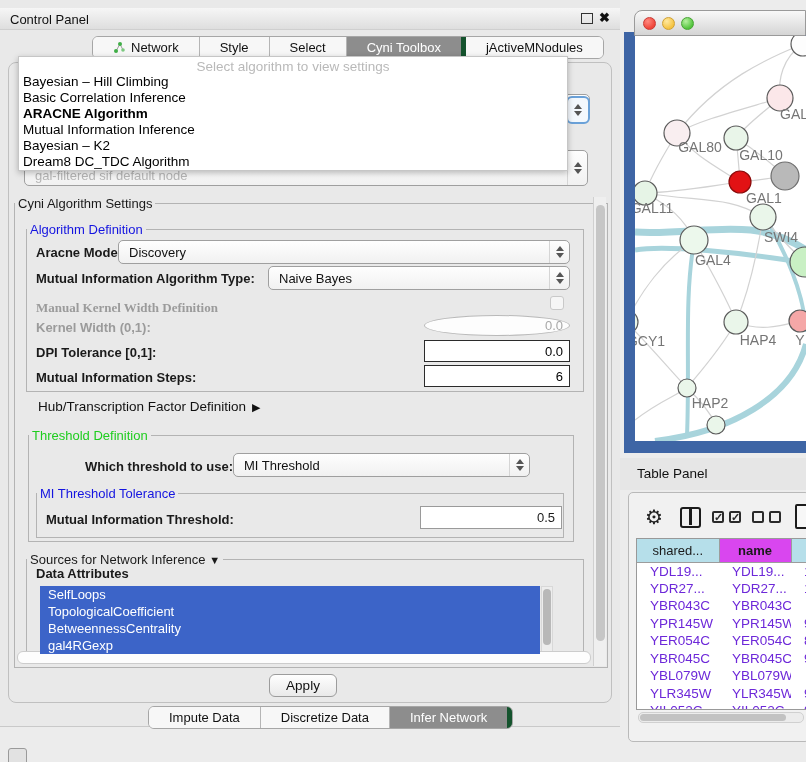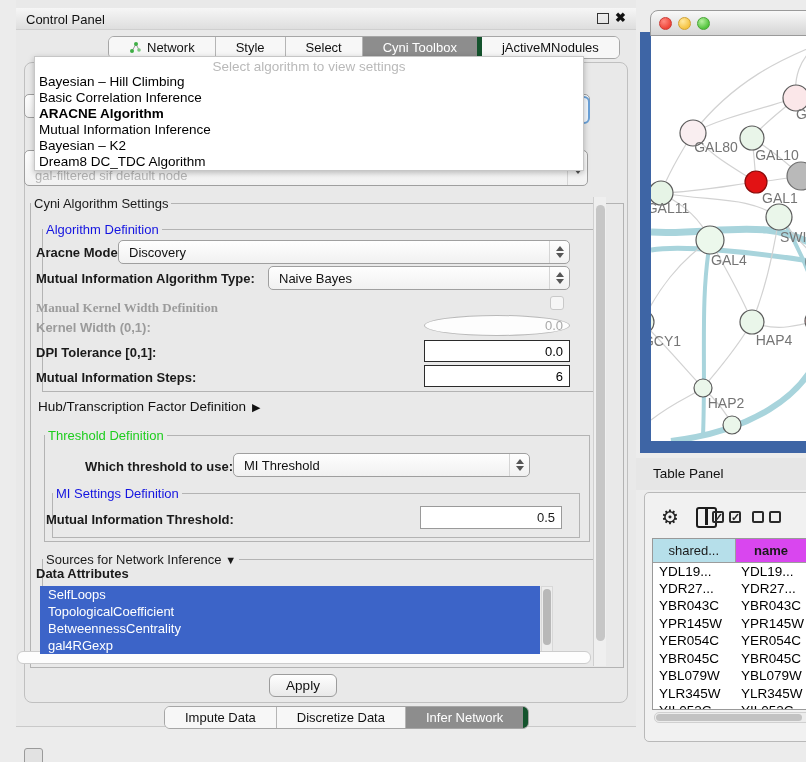--- a/index.html
+++ b/index.html
@@ -1,21 +1,21 @@
 <!DOCTYPE html>
 <html><head>
 <meta charset="utf-8">
 <style>
   * { margin:0; padding:0; box-sizing:border-box; }
   html,body { width:806px; height:762px; }
   body {
     position:relative; overflow:hidden; background:#ececec;
     font-family:"Liberation Sans", sans-serif; font-size:13px; color:#1a1a1a;
   }
-  .abs { position:absolute;margin-left:16px; }
+  .abs { position:absolute; }
 
   
   .cp-window { left:0; top:8; width:620px; height:727px; background:#e9e9e9; border-bottom:1px solid #c9c9c9; }
   .cp-titlebar { left:0; top:8px; width:620px; height:22px; background:linear-gradient(#f6f6f6,#dedede); border-bottom:1px solid #cfcfcf; }
   .cp-title { left:10px; top:12px; font-size:13px; color:#111; }
   .win-float { left:581px; top:13px; width:12px; height:11px; border:1.5px solid #333; background:transparent; }
   .win-close { left:599px; top:10px; font-size:13px; font-weight:bold; color:#111; }
 
   
   .tabgroup { display:flex; border:1px solid #a6a6a6; border-radius:6px; overflow:hidden; background:#f7f7f7; height:23px; }
@@ -92,21 +92,21 @@
   .tb-cols { left:680px; top:507px; width:21px; height:21px; border:2.5px solid #1c1c1c; border-radius:3px; }
   .tb-cols::after { content:""; position:absolute; left:7px; top:0; width:2.5px; height:16px; background:#1c1c1c; }
   .cb { position:absolute; width:12px; height:12px; border:2px solid #2a2a2a; border-radius:2px; top:511px; font-size:11px; line-height:9px; text-align:center; color:#2a2a2a; font-weight:bold; }
   .tb-doc { left:795px; top:504px; width:20px; height:25px; border:2.5px solid #1c1c1c; border-radius:2px 6px 2px 2px; background:#f7f7f7; }
 
   .tbl { left:636px; top:538px; width:178px; height:172px; background:#fff; border:1px solid #999; overflow:hidden; }
   .tbl table { border-collapse:collapse; table-layout:fixed; width:224px; font-size:13px; }
   .tbl th { height:23px; font-weight:normal; border-right:1px solid #9c9c9c; border-bottom:1px solid #9c9c9c; text-align:center; }
   .tbl th.hl { background:#b6dfea; }
   .tbl th.plain { background:#d946ef;font-weight:bold; }
-  .tbl td { height:17.5px; padding-left:6px; white-space:nowrap; overflow:hidden; color:#000000; font-size:13.5px; }
+  .tbl td { height:17.5px; padding-left:13px; white-space:nowrap; overflow:hidden; color:#6d28d9; font-size:13.5px; }
   .c1 { width:82px; } .c2 { width:72px; } .c3 { width:70px; }
   .tp-hscroll { left:638px; top:712px; width:166px; height:11px; background:#ececec; border:1px solid #d0d0d0; border-radius:5px; }
   .tp-hthumb { position:absolute; left:1px; top:1px; width:146px; height:7px; background:#c2c2c2; border-radius:4px; }
   .net-icon svg { display:block; }
 </style>
 </head>
 <body>
 
 <div class="abs cp-window"></div>
 <div class="abs cp-titlebar" style="top:8px"></div>
@@ -216,21 +216,21 @@
 </fieldset>
 <span class="lbl b" style="left:85px; top:459px;">Which threshold to use:</span>
 <div class="combo" style="left:233px; top:453px; width:297px;">
   <span class="val">MI Threshold</span>
   <span class="spin">
       <span class="tri-up"></span>
       <span class="tri-dn"></span>
     </span>
 </div>
 <fieldset class="abs fs-mithr">
-  <legend class="legend-blue">MI Settings Definition</legend>
+  <legend class="legend-blue">MI Threshold Tolerance</legend>
 </fieldset>
 <span class="lbl b" style="left:46px; top:512px;">Mutual Information Threshold:</span>
 <div class="field" style="left:420px; top:506px; width:142px; height:23px; border:1px solid #9a9a9a;">0.5</div>
 
 <fieldset class="abs fs-sources">
   <legend><span>Sources for Network Inference</span> <span style="font-size:11px;">▼</span></legend>
 </fieldset>
 <span class="lbl b" style="left:36px; top:566px;">Data Attributes</span>
 <div class="attr-list" id="attr-list">
     <div class="attr-item">SelfLoops</div>

